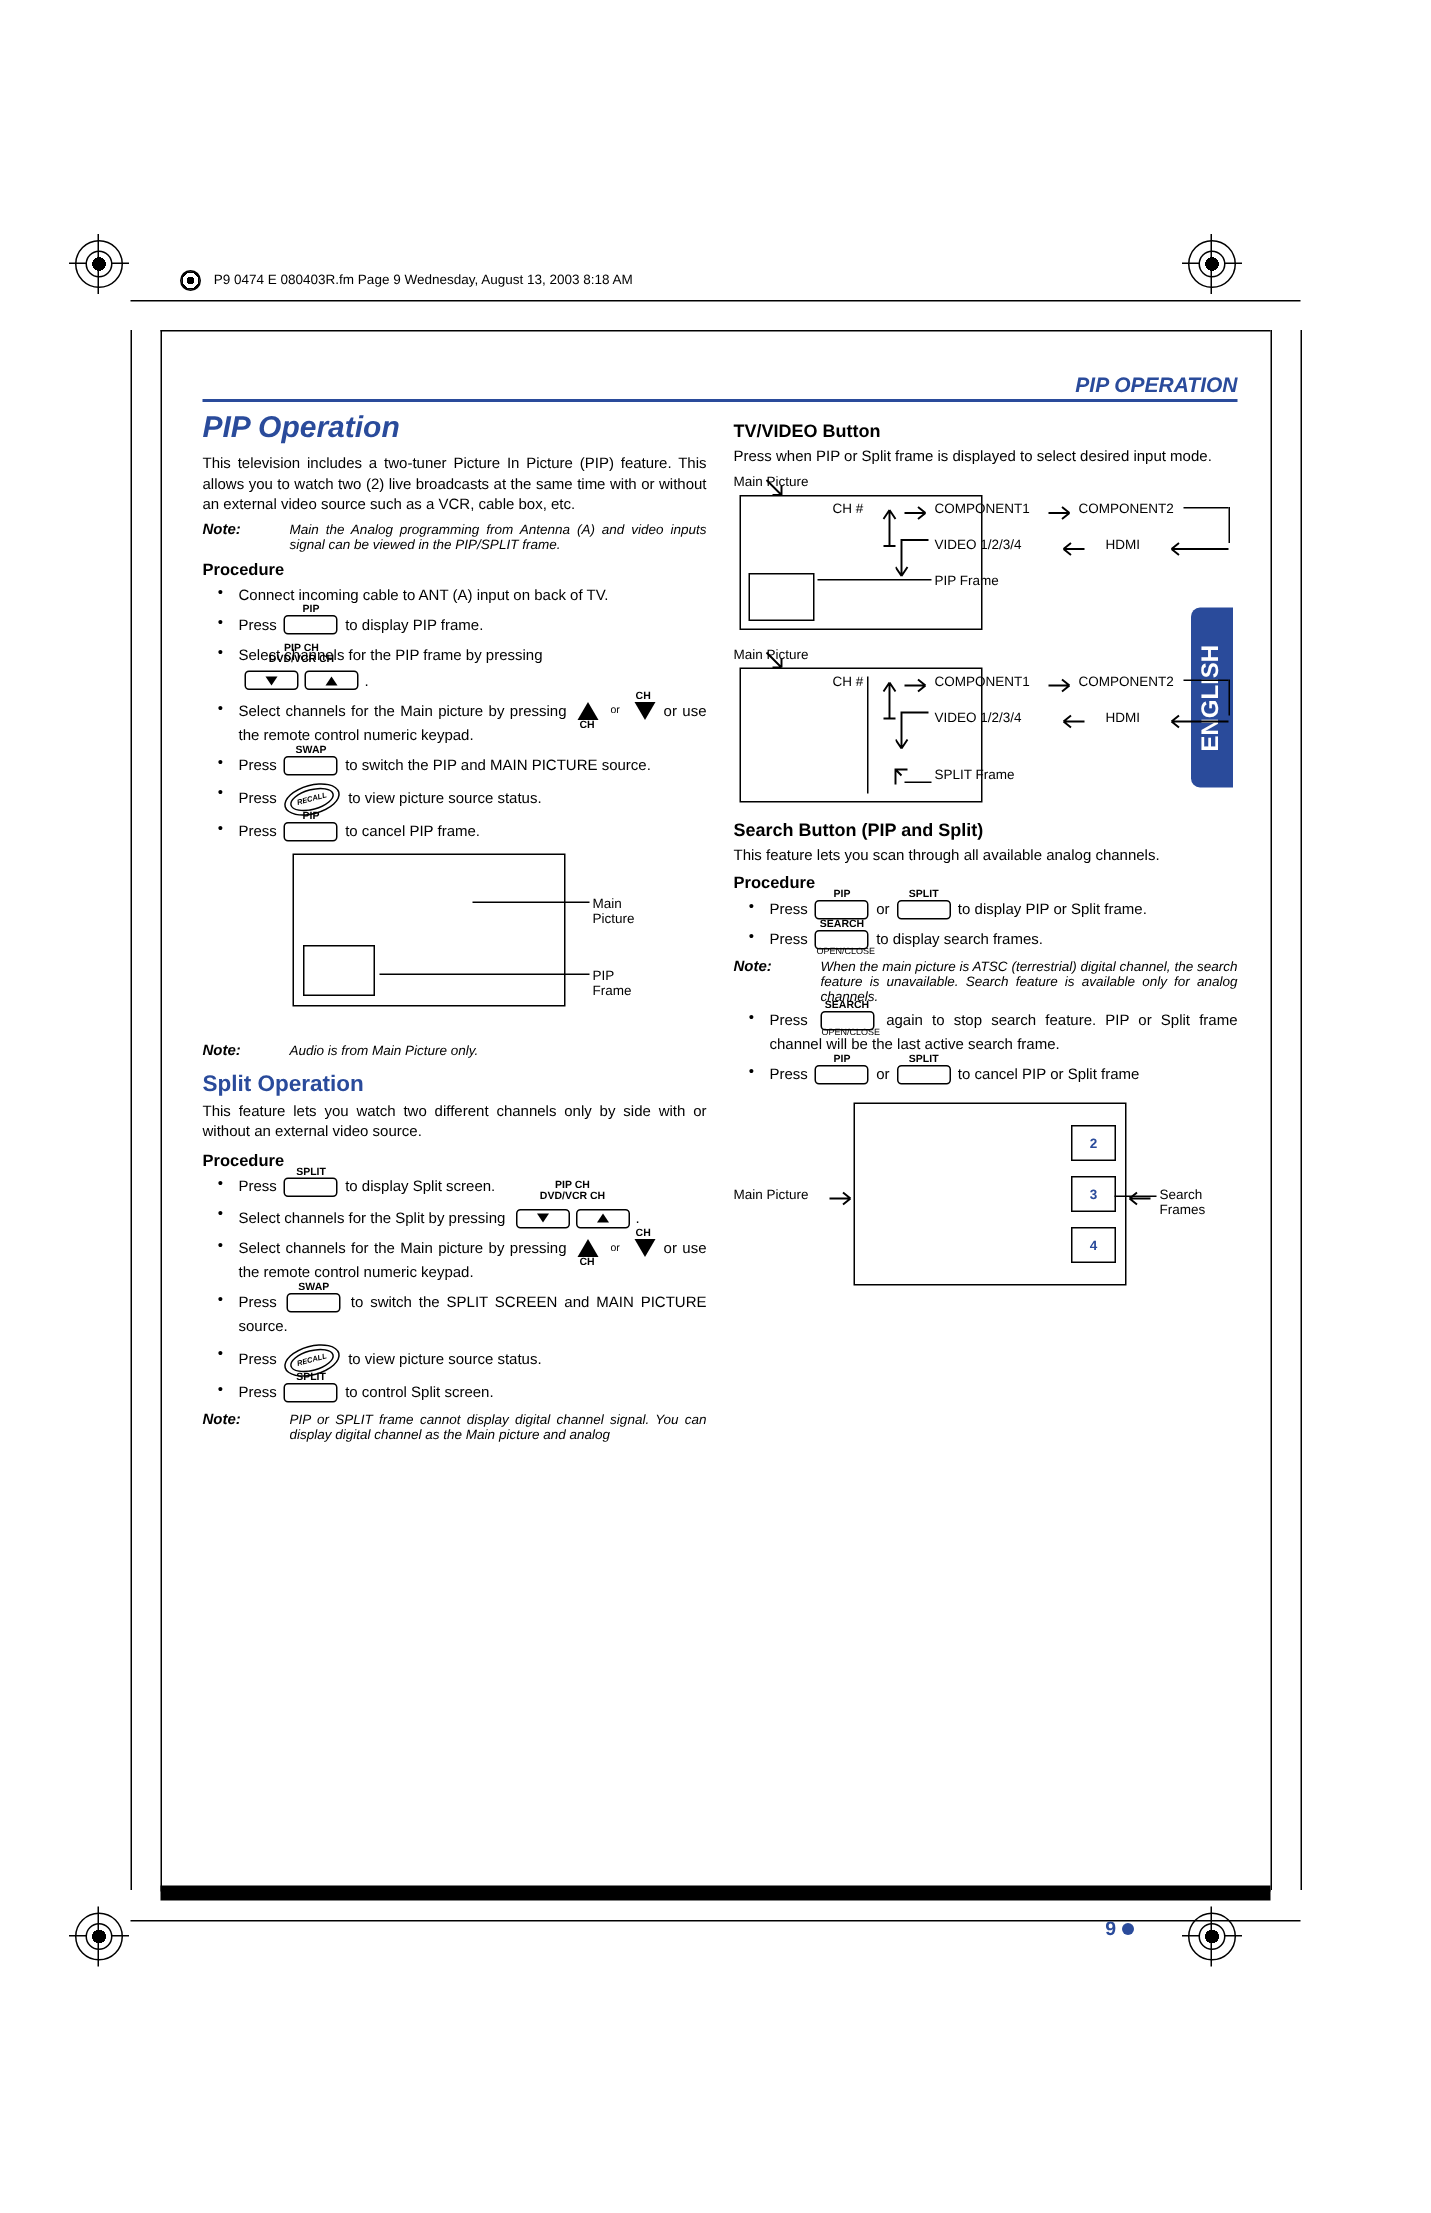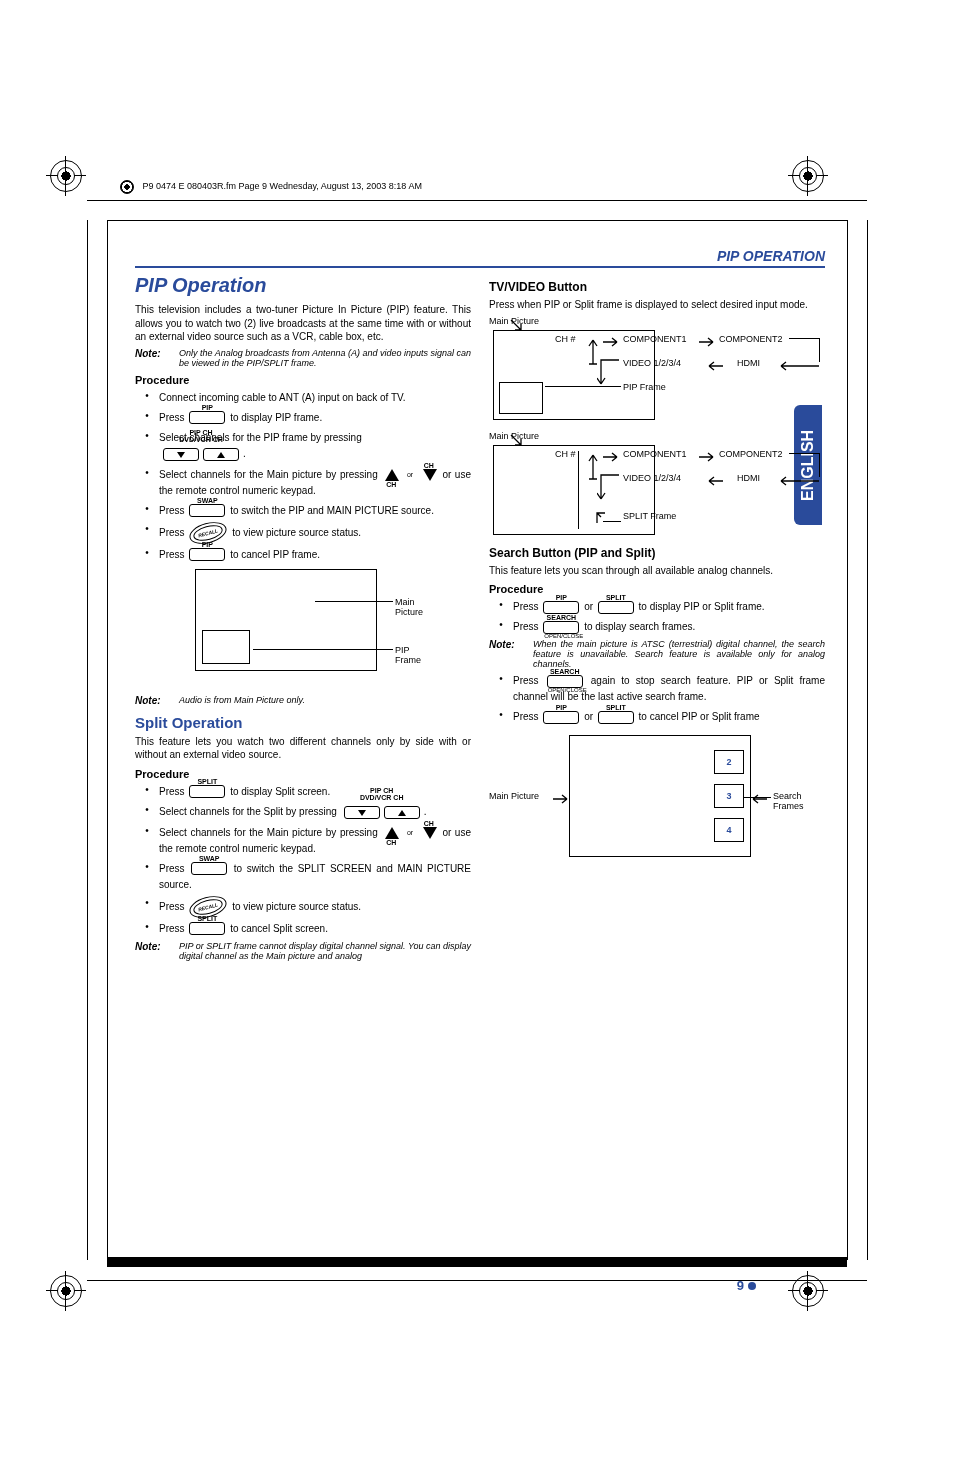--- a/index.html
+++ b/index.html
@@ -142,21 +142,21 @@
     font-size: 11px;
     margin: 6px 0 4px 0;
   }
   p {
     margin: 2px 0;
     line-height: 1.35;
     text-align: justify;
   }
   .note-row {
     display: flex;
-    gap: 10px;
+    gap: 24px;
     margin: 4px 0;
   }
   .note-label {
     font-weight: bold;
     font-style: italic;
     width: 34px;
     flex-shrink: 0;
   }
   .note-text {
     font-style: italic;
@@ -494,21 +494,21 @@
     <div class="section-header"><span>PIP OPERATION</span></div>
     <div class="blue-rule"></div>
 
     <div class="columns">
 
       <div class="col">
         <h1 class="main-title">PIP Operation</h1>
         <p>This television includes a two-tuner Picture In Picture (PIP) feature. This allows you to watch two (2) live broadcasts at the same time with or without an external video source such as a VCR, cable box, etc.</p>
         <div class="note-row">
           <div class="note-label">Note:</div>
-          <div class="note-text">Only the Analog broadcasts from Antenna (A) and video inputs signal can be viewed in the PIP/SPLIT frame.</div>
+          <div class="note-text">Main the Analog programming from Antenna (A) and video inputs signal can be viewed in the PIP/SPLIT frame.</div>
         </div>
         <h4 class="proc">Procedure</h4>
         <ul class="bullets">
           <li>
               <span class="dot">•</span>
               <span class="litext">Connect incoming cable to ANT (A) input on back of TV.</span>
             </li>
           <li>
               <span class="dot">•</span>
               <span class="litext">
@@ -624,21 +624,21 @@
             <span>Press </span>
             <span class="oval"><span class="oval-inner">RECALL</span></span>
             <span> to view picture source status.</span>
           </span>
             </li>
           <li>
               <span class="dot">•</span>
               <span class="litext">
             <span>Press </span>
             <span class="btn"><span class="btn-lbl-above">SPLIT</span></span>
-            <span> to cancel Split screen.</span>
+            <span> to control Split screen.</span>
           </span>
             </li>
         </ul>
 
         <div class="note-row">
           <div class="note-label">Note:</div>
           <div class="note-text">PIP or SPLIT frame cannot display digital channel signal. You can display digital channel as the Main picture and analog</div>
         </div>
       </div>
 

